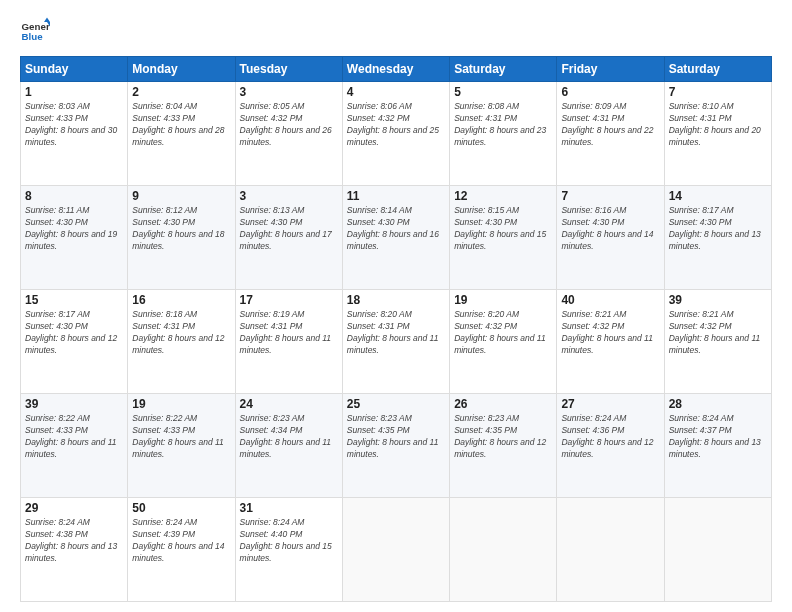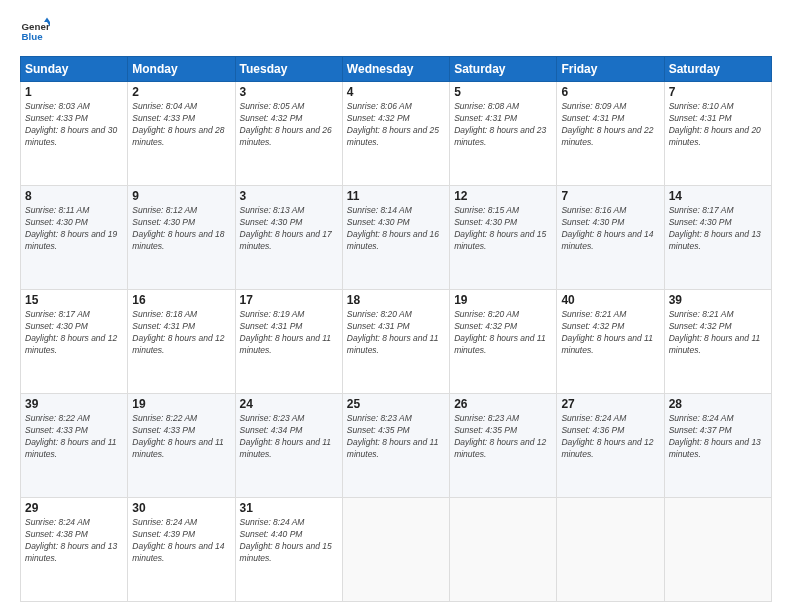--- a/index.html
+++ b/index.html
@@ -242,21 +242,21 @@
             <span class="day-number">28</span>
             <div class="day-info">Sunrise: 8:24 AM<br>Sunset: 4:37 PM<br>Daylight: 8 hours and 13 minutes.</div>
           </td>
         </tr>
         <tr>
           <td>
             <span class="day-number">29</span>
             <div class="day-info">Sunrise: 8:24 AM<br>Sunset: 4:38 PM<br>Daylight: 8 hours and 13 minutes.</div>
           </td>
           <td>
-            <span class="day-number">30</span>
+            <span class="day-number">50</span>
             <div class="day-info">Sunrise: 8:24 AM<br>Sunset: 4:39 PM<br>Daylight: 8 hours and 14 minutes.</div>
           </td>
           <td>
             <span class="day-number">31</span>
             <div class="day-info">Sunrise: 8:24 AM<br>Sunset: 4:40 PM<br>Daylight: 8 hours and 15 minutes.</div>
           </td>
           <td class="empty-cell"></td>
           <td class="empty-cell"></td>
           <td class="empty-cell"></td>
           <td class="empty-cell"></td>

